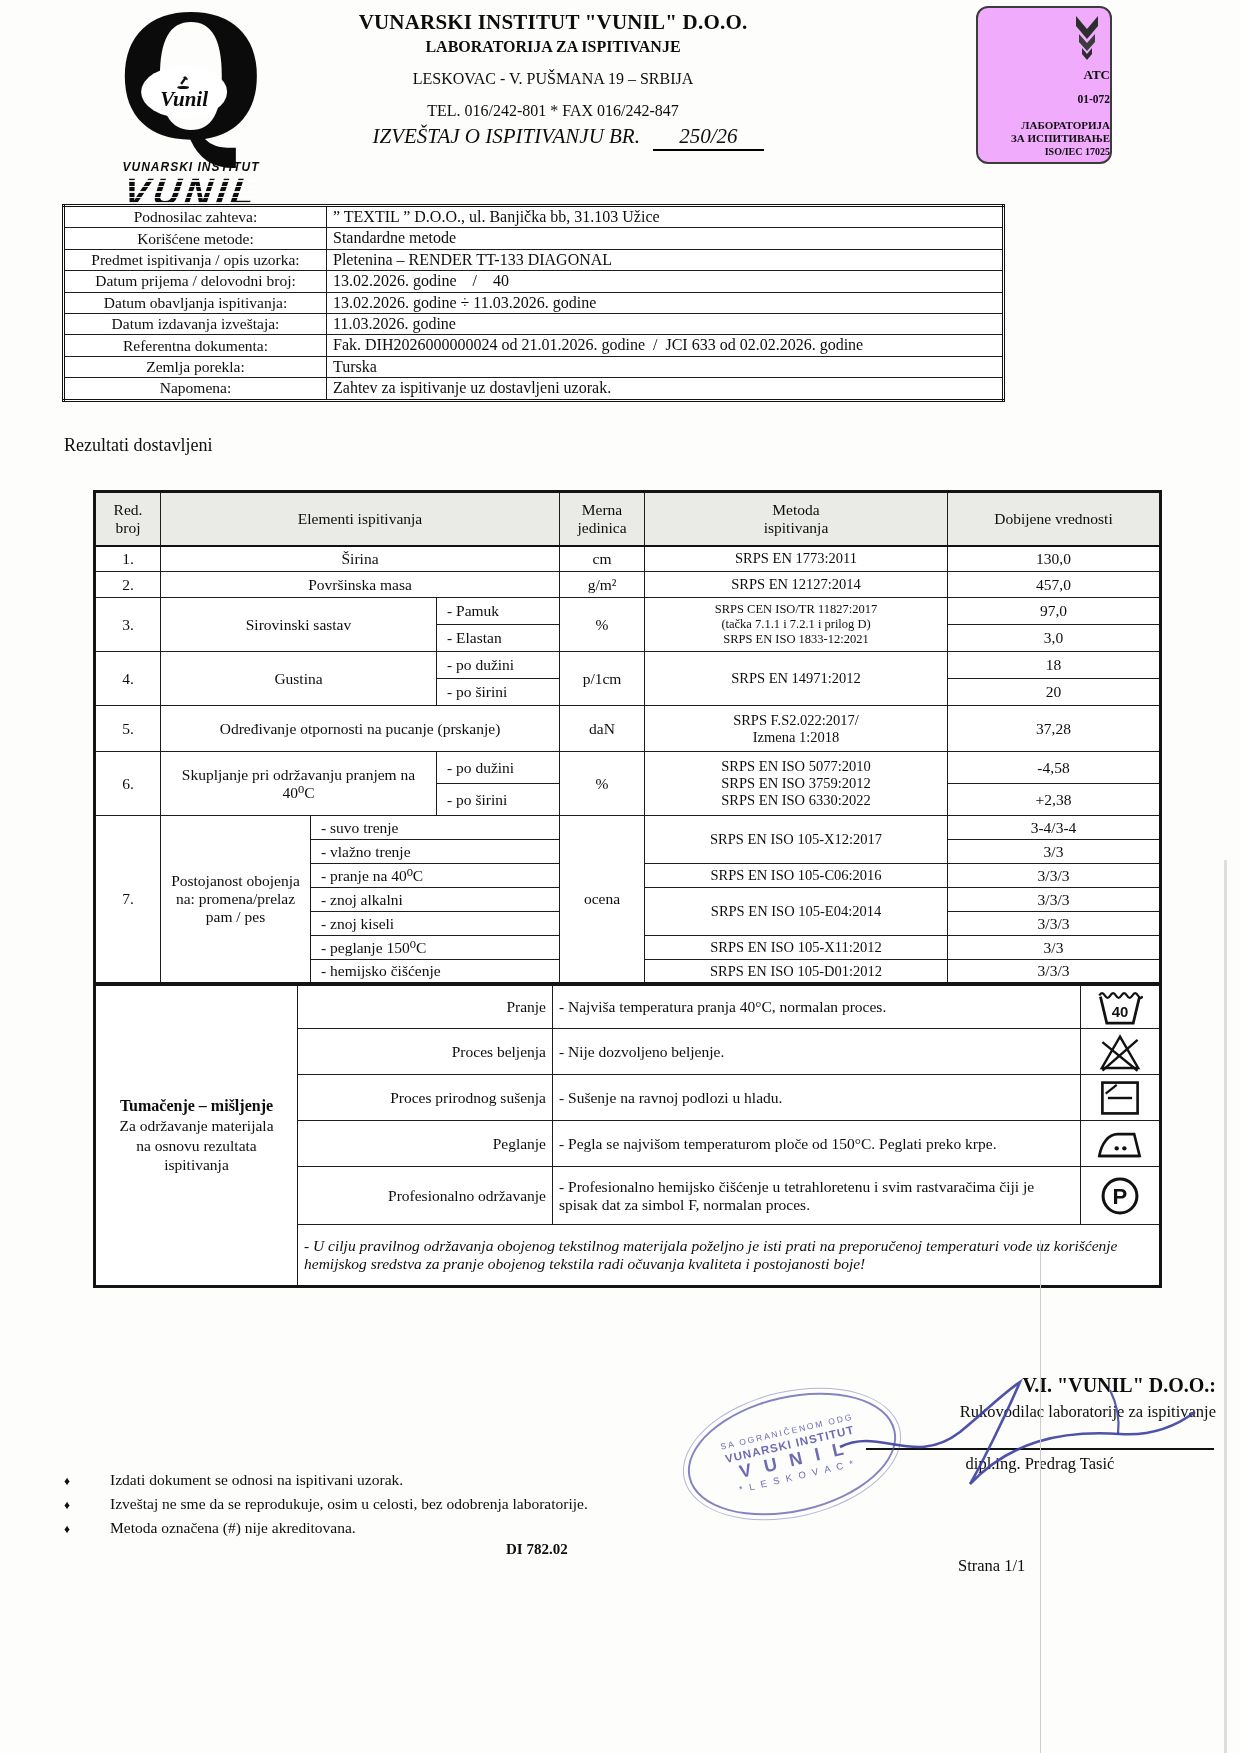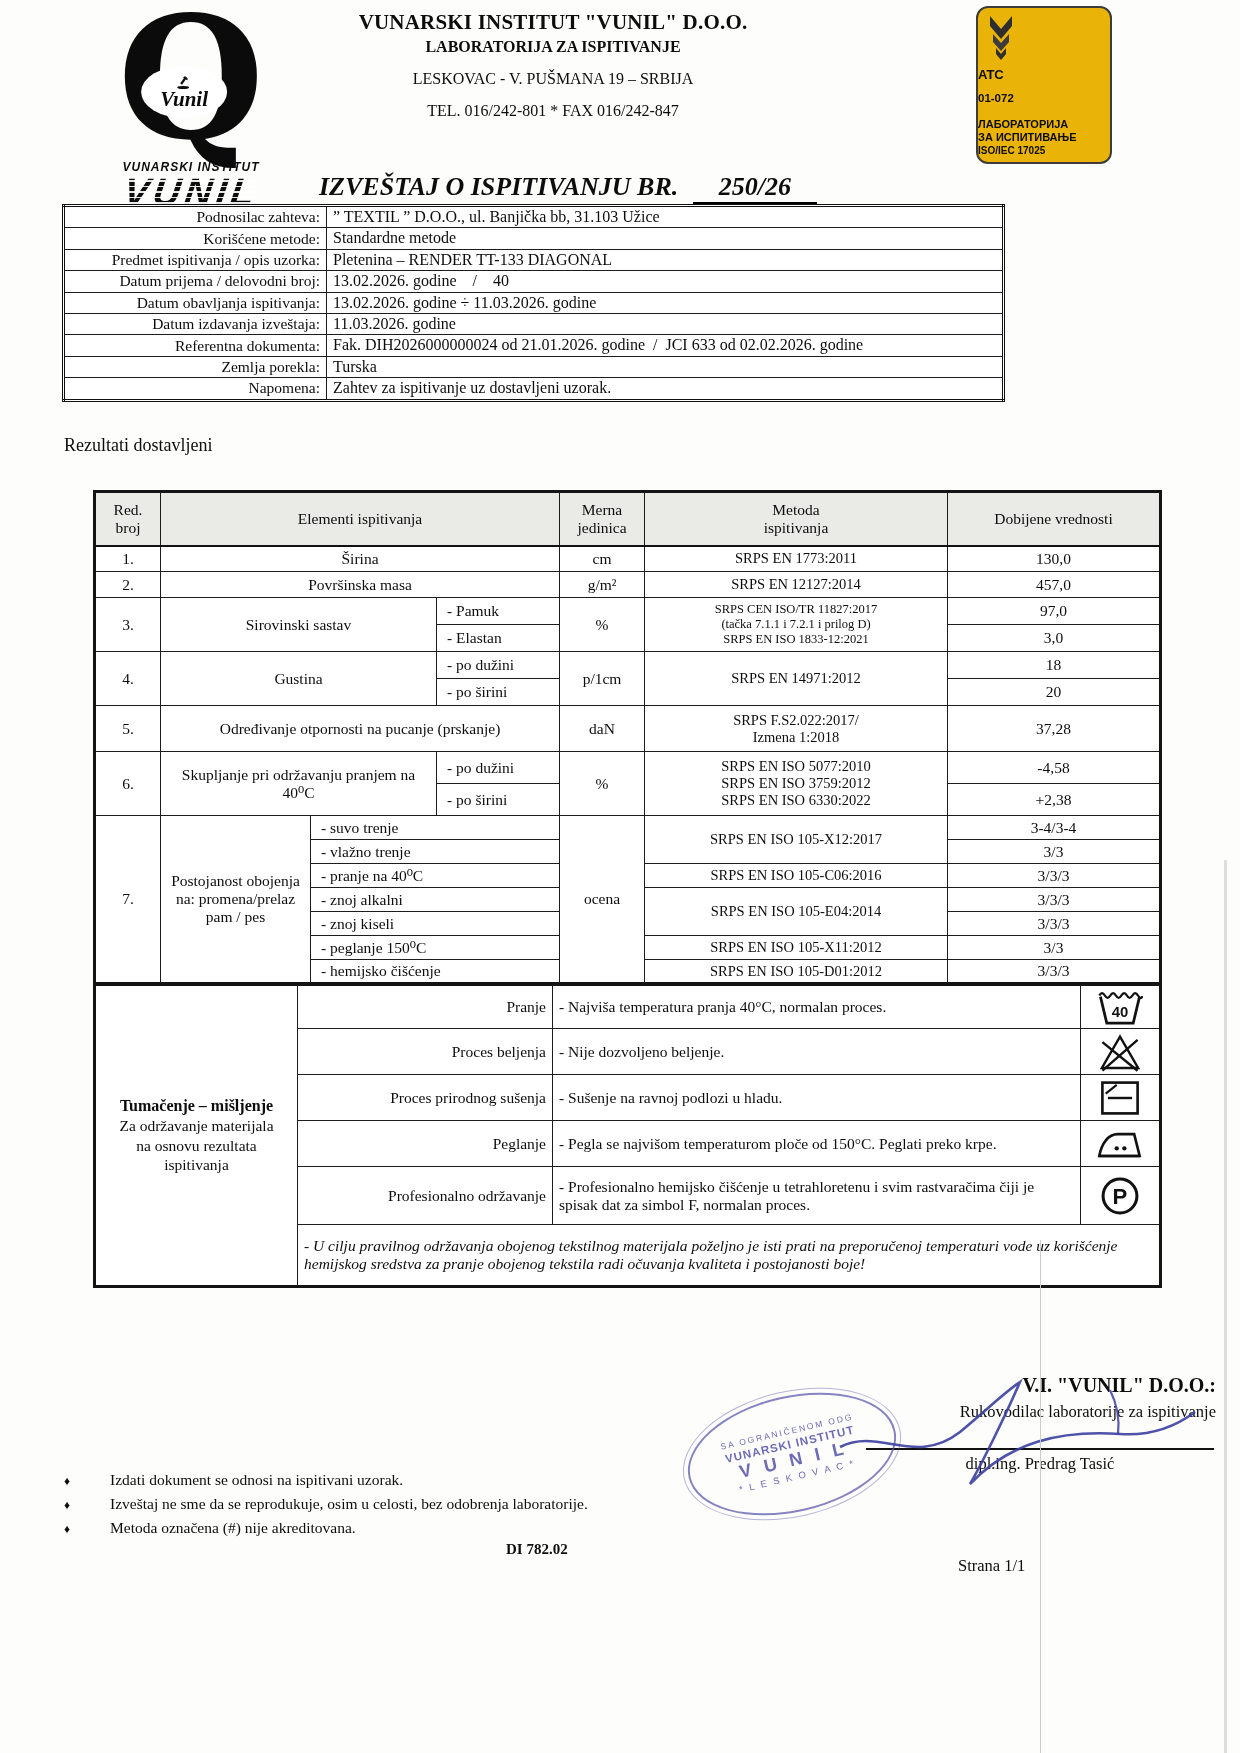--- a/index.html
+++ b/index.html
@@ -17,35 +17,35 @@
   .q-inner .q-vunil{font-style:italic;font-weight:bold;font-size:21px;line-height:18px;color:#0b0b0b;font-family:"Liberation Serif",serif;}
   .logo-name-top{font-size:12px;font-weight:bold;font-style:italic;letter-spacing:1px;margin-top:4px;}
   .logo-vunil{position:relative;display:inline-block;font-size:38px;line-height:36px;font-weight:bold;font-style:italic;letter-spacing:4px;transform:skewX(-8deg);}
   .logo-vunil::after{content:"";position:absolute;inset:2px 0 4px 0;background:repeating-linear-gradient(180deg,transparent 0 4px,rgba(255,255,255,.9) 4px 5.6px);}
   .logo-underline{height:2px;background:#111;width:190px;margin:1px auto 2px auto;}
   .logo-address{font-size:9px;font-weight:bold;font-style:italic;}
   .header-center{position:absolute;left:268px;top:10px;width:570px;text-align:center;}
   .hc-company{font-size:21px;font-weight:bold;letter-spacing:.2px;}
   .hc-lab{font-size:16px;font-weight:bold;margin-top:3px;}
   .hc-addr,.hc-tel{font-size:16px;margin-top:14px;}
-  .report-line{position:absolute;left:268px;top:124px;width:600px;text-align:center;font-size:26px;font-weight:bold;font-style:italic;margin-top:48px;}
+  .report-line{position:absolute;left:268px;top:124px;width:600px;text-align:center;font-size:21px;font-weight:normal;font-style:italic;}
   .report-no{display:inline-block;border-bottom:2.5px solid #000;padding:0 26px;margin-left:8px;}
   .badge{position:absolute;left:976px;top:6px;width:132px;height:154px;border:2px solid #3c3c3c;border-radius:12px;
-         background:#eab308;text-align:left;font-family:Liberation Sans, sans-serif;}
+         background:#f0abfc;text-align:right;font-family:Liberation Serif, serif;}
   .badge-name{font-size:13px;font-weight:bold;margin-top:1px;}
   .badge-code{font-size:11.5px;font-weight:bold;margin-top:10px;}
   .badge-l1,.badge-l2{font-size:11px;font-weight:bold;line-height:13px;}
   .badge-l1{margin-top:14px;}
   .badge-l3{font-size:10px;font-weight:bold;margin-top:1px;}
   
   table.doc{border-collapse:collapse;table-layout:fixed;background:#fff;}
   table.doc td,table.doc th{border:1.5px solid #1c1c1c;padding:1px 6px;font-size:15.5px;line-height:1.15;overflow:hidden;}
   .info-table{position:absolute;left:62px;top:204px;width:940px;border:3px double #111;}
   .info-table td{height:16px;}
-  .info-table td.lbl{text-align:right;margin-left:12px;}
+  .info-table td.lbl{text-align:center;margin-left:12px;}
   .info-table td.val{text-align:left;font-size:16px;white-space:pre-wrap;}
   
   .results-heading{position:absolute;left:64px;top:435px;font-size:18px;}
   .results-wrap{position:absolute;left:62px;top:490px;width:1066px;padding-left:31px;}
   .res-table{width:1066px;border:3px solid #141414;}
   .res-table td{text-align:center;vertical-align:middle;}
   .res-table td.hd{background:#eaeae6;font-size:15.5px;border-bottom:2.5px solid #111;}
   .res-table td.left{text-align:center;}
   .res-table td.sub{text-align:left;padding-left:10px;}
   .res-table td.method{font-size:14.5px;}

